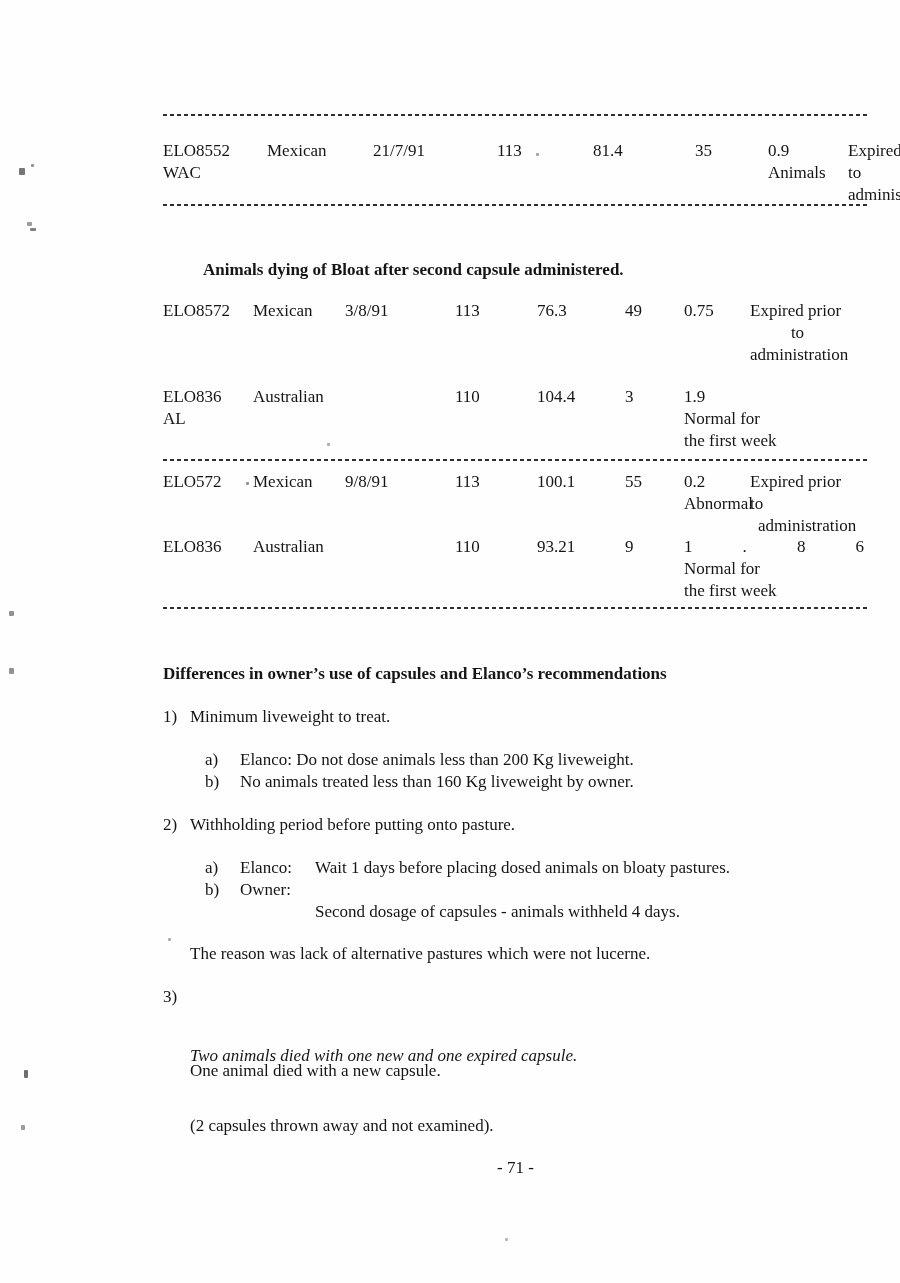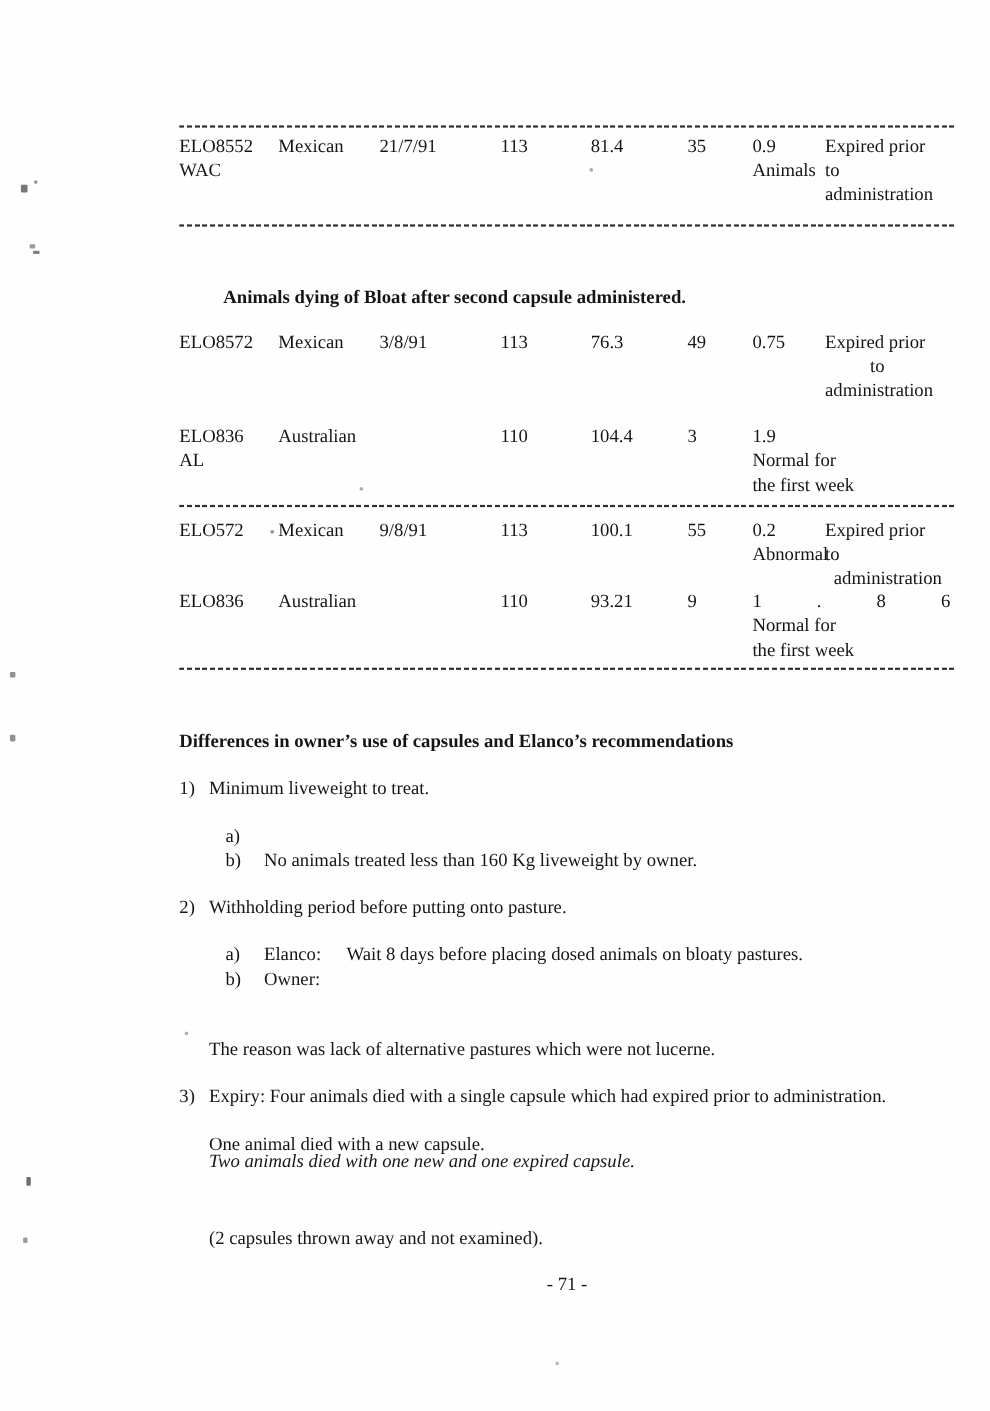--- a/index.html
+++ b/index.html
@@ -54,21 +54,21 @@
   <div class="sp" style="left:246px;top:482px;width:3px;height:3px;opacity:.6;"></div>
   <div class="sp" style="left:536px;top:153px;width:3px;height:3px;opacity:.5;"></div>
   <div class="sp" style="left:327px;top:443px;width:3px;height:3px;opacity:.45;"></div>
   <div class="sp" style="left:168px;top:938px;width:3px;height:3px;opacity:.45;"></div>
   <div class="sp" style="left:505px;top:1238px;width:3px;height:3px;opacity:.4;"></div>
 
   <div class="content">
 
     <div class="divider" style="top:114px;"></div>
 
-    <div class="abs trow" style="top:122px;">
+    <div class="abs trow" style="top:140px;gap:14px;">
       <div class="cell">
         <div class="ln">ELO8552</div>
         <div class="ln">WAC</div>
       </div>
       <div class="cell ln">Mexican</div>
       <div class="cell ln">21/7/91</div>
       <div class="cell ln">113</div>
       <div class="cell ln">81.4</div>
       <div class="cell ln">35</div>
       <div class="cell">
@@ -162,51 +162,56 @@
 
     <div class="abs bold" style="top:663px;">Differences in owner’s use of capsules and Elanco’s recommendations</div>
 
     <div class="abs item" style="top:706px;">
       <span class="inum">1)</span>
       <span class="ln">Minimum liveweight to treat.</span>
     </div>
     <div class="abs" style="top:749px;">
       <div class="sub">
         <span class="slab">a)</span>
+        <span class="ln">Elanco: Do not dose animals less than 200 Kg liveweight.</span>
       </div>
       <div class="sub">
         <span class="slab">b)</span>
         <span class="ln">No animals treated less than 160 Kg liveweight by owner.</span>
       </div>
     </div>
 
     <div class="abs item" style="top:814px;">
       <span class="inum">2)</span>
       <span class="ln">Withholding period before putting onto pasture.</span>
     </div>
     <div class="abs" style="top:857px;">
       <div class="sub">
         <span class="slab">a)</span>
         <span class="swho">Elanco:</span>
-        <span class="ln">Wait 8 days before placing dosed animals on bloaty pastures.</span>
+        <span class="ln">Wait 1 days before placing dosed animals on bloaty pastures.</span>
       </div>
       <div class="sub">
         <span class="slab">b)</span>
         <span class="swho">Owner:</span>
       </div>
+      <div class="sub">
+        <span class="slab"></span>
+        <span class="swho"></span>
+        <span class="ln">Second dosage of capsules - animals withheld 4 days.</span>
+      </div>
     </div>
     <div class="abs" style="top:943px;">
       <div class="ptext">The reason was lack of alternative pastures which were not lucerne.</div>
     </div>
 
     <div class="abs item" style="top:986px;">
       <span class="inum">3)</span>
-      <span class="ln">Expiry: Four animals died with a single capsule which had expired prior to administration.</span>
-    </div>
-    <div class="abs" style="top:1029px;">
+    </div>
+    <div class="abs" style="top:1060px;">
       <div class="ptext">One animal died with a new capsule.</div>
     </div>
     <div class="abs" style="top:1045px;font-style:italic;">
       <div class="ptext">Two animals died with one new and one expired capsule.</div>
     </div>
     <div class="abs" style="top:1115px;">
       <div class="ptext">(2 capsules thrown away and not examined).</div>
     </div>
 
     <div class="abs footer" style="top:1157px;">- 71 -</div>

